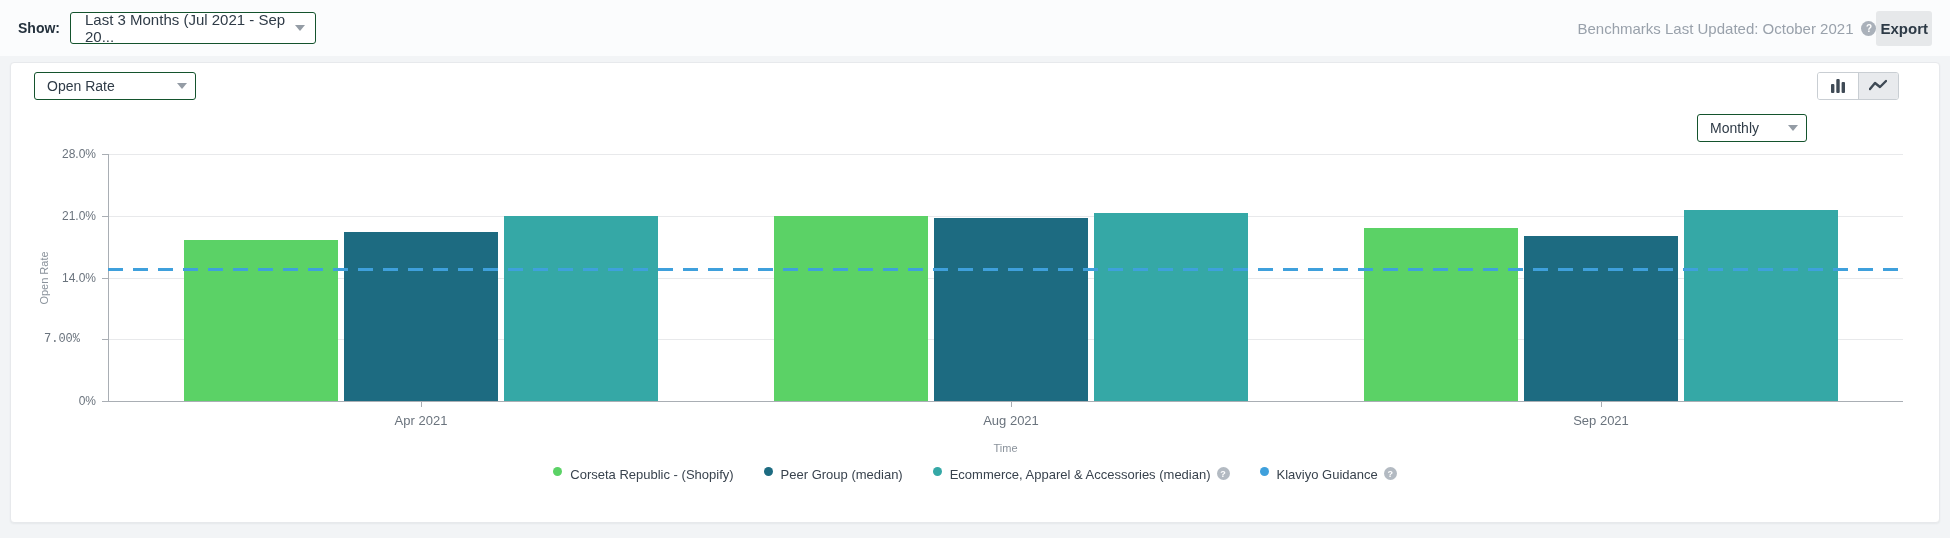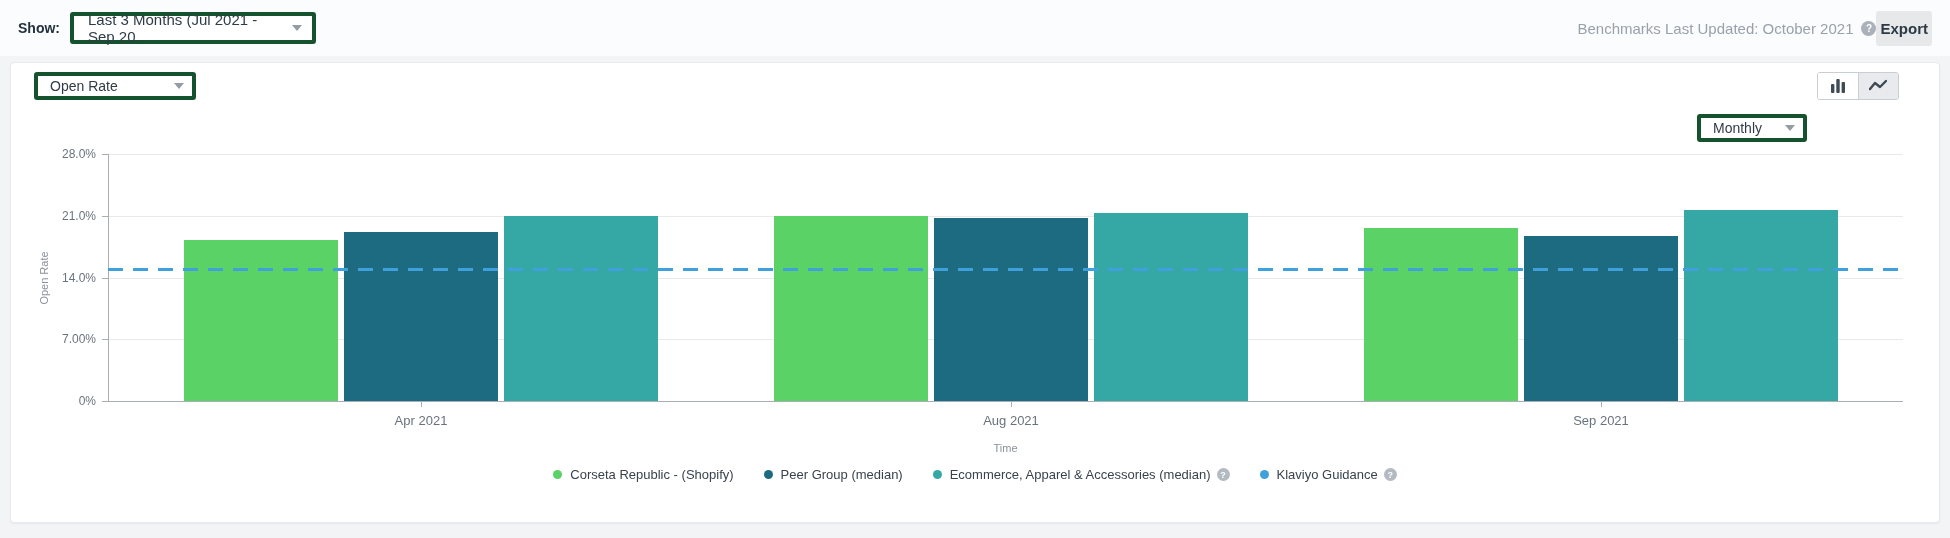--- a/index.html
+++ b/index.html
@@ -13,21 +13,21 @@
   }
   
   .topbar {
     position:absolute; left:0; top:0; width:1950px; height:56px;
     background:#fbfcfd;
     display:flex; align-items:center; padding:0 18px;
   }
   .show-label { font-size:14px; font-weight:bold; color:#24313d; margin-right:10px; }
   .select {
     display:inline-flex; align-items:center; justify-content:space-between;
-    background:#fff; border:4px solid #14532d; border-radius:3px;
+    background:#fff; border:1px solid #14532d; border-radius:3px;
     color:#2f3b47; cursor:pointer;
   }
   .select-range { width:246px; height:32px; padding:0 10px 0 14px; font-size:15px; }
   .caret {
     width:0; height:0; border-left:5px solid transparent; border-right:5px solid transparent;
     border-top:6px solid #949ca5; margin-left:8px; flex:0 0 auto;
   }
   .topbar-right { margin-left:auto; display:flex; align-items:center; }
   .bench-updated { font-size:15px; color:#99a1ab;text-align:center; }
   .help-icon {
@@ -72,21 +72,21 @@
   .ylab {
     position:absolute; font-size:11px; color:#8a929b;
     transform:rotate(-90deg); transform-origin:center; white-space:nowrap;
   }
   .xlab { position:absolute; font-size:11px; color:#8a929b; text-align:center; }
   
   .legend {
     position:absolute; left:0; right:0; top:404px;
     display:flex; justify-content:center; align-items:center; gap:30px;
   }
-  .legend-item { display:flex; align-items:center; font-size:13px; color:#39434e; }
+  .legend-item { display:flex; align-items:flex-start; font-size:13px; color:#39434e; }
   .legend-dot { width:9px; height:9px; border-radius:50%; margin-right:8px; flex:0 0 auto; }
   .legend-help {
     display:inline-flex; align-items:center; justify-content:center;
     width:13px; height:13px; border-radius:50%;
     background:#b3bac2; color:#fff; font-size:9px; font-weight:bold; margin-left:6px;
   }
 </style>
 </head>
 <body>
 
@@ -135,21 +135,21 @@
       <div class="ytick-stub" style="left: 91px; top: 91px;"></div>
       <div class="ytick-label" style="left: 31px; top: 84px;">28.0%</div>
       <div class="gridline" style="left: 97px; top: 152.75px; width: 1795px;"></div>
       <div class="ytick-stub" style="left: 91px; top: 152.75px;"></div>
       <div class="ytick-label" style="left: 31px; top: 145.75px;">21.0%</div>
       <div class="gridline" style="left: 97px; top: 214.5px; width: 1795px;"></div>
       <div class="ytick-stub" style="left: 91px; top: 214.5px;"></div>
       <div class="ytick-label" style="left: 31px; top: 207.5px;">14.0%</div>
       <div class="gridline" style="left: 97px; top: 276.25px; width: 1795px;"></div>
       <div class="ytick-stub" style="left: 91px; top: 276.25px;"></div>
-      <div class="ytick-label" style="left: 31px; top: 269.25px;">7.00%</div>
+      <div class="ytick-label" style="left: 15px; top: 269.25px; font-family: Liberation Mono, monospace;">7.00%</div>
       <div class="ytick-stub" style="left: 91px; top: 338px;"></div>
       <div class="ytick-label" style="left: 31px; top: 331px;">0%</div>
       <div class="axis-y" style="left: 97px; top: 91px; height: 247px;"></div>
       <div class="axis-x" style="left: 97px; top: 338px; width: 1795px;"></div>
       <div class="bar" style="left: 173px; top: 177.45px; width: 154px; height: 160.55px; background: rgb(91, 210, 102);"></div>
       <div class="bar" style="left: 333px; top: 168.629px; width: 154px; height: 169.371px; background: rgb(29, 107, 129);"></div>
       <div class="bar" style="left: 493px; top: 152.75px; width: 154px; height: 185.25px; background: rgb(53, 168, 166);"></div>
       <div class="xtick-stub" style="left: 410px; top: 339px;"></div>
       <div class="xtick-label" style="left: 350px; top: 350px;">Apr 2021</div>
       <div class="bar" style="left: 763px; top: 152.75px; width: 154px; height: 185.25px; background: rgb(91, 210, 102);"></div>

